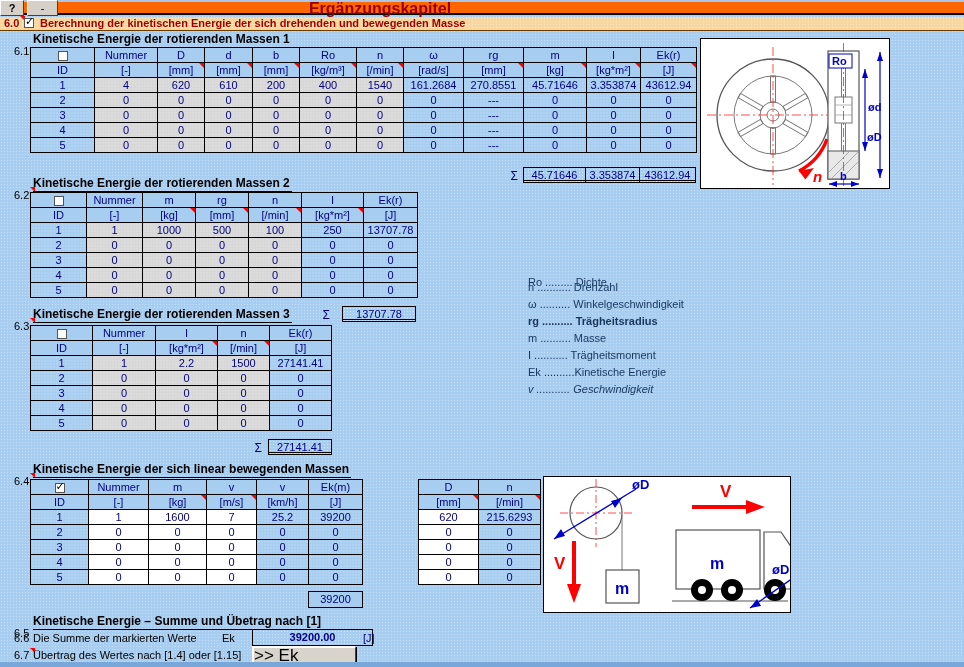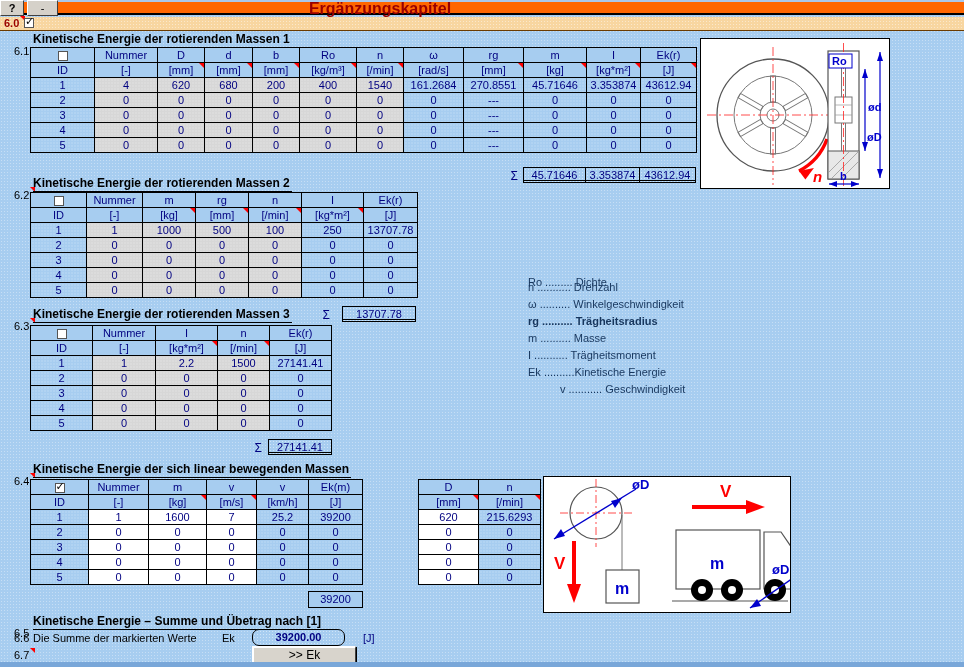--- a/index.html
+++ b/index.html
@@ -74,39 +74,40 @@
 
   
   .diagram { position:absolute; background:#fff; border:1px solid #000; }
 
   
   .ftxt { position:absolute; font-size:11px; color:#000; line-height:15px; }
   .valbox { position:absolute; border:1px solid #000; background-color:#a7cdf0; color:#000080;
             font-weight:bold; font-size:11px; text-align:center; line-height:15px; }
   .btn { position:absolute; background:#d8d4cc; border:1px solid #404040;
          border-top:2px solid #fff; border-left:2px solid #fff;
-         box-shadow:1px 1px 0 #000; font-size:12px; color:#000; text-align:center;
+         box-shadow:1px 1px 0 #000; font-size:17px; color:#000; 
          line-height:15px; cursor:pointer; }
   .botstrip { position:absolute; left:0; top:662px; width:964px; height:5px; background:#79a7d9; }
 </style>
 </head>
 <body>
 
 <div class="page dot">
 
   <div class="topstrip"></div>
   <div class="topbar">
     <div class="title">Ergänzungskapitel</div>
   </div>
   <div id="btn-help" class="winbtn">?</div>
   <div id="btn-min" class="winbtn">-</div>
 
   <div class="row60 dot">
     <span class="num nummark">6.0</span>
     <span class="cb checked"></span>
+    <span class="ttl">Berechnung der kinetischen Energie der sich drehenden und bewegenden Masse</span>
   </div>
 
   <div class="sec" style="left:14px; top:32px;">
     <span class="num">6.1</span>
     <span class="ttl">Kinetische Energie der rotierenden Massen 1</span>
   </div>
   <table id="table-61" class="grid" style="left:30px; top:47px;">
       <colgroup>
         <col style="width: 64px;">
         <col style="width: 63px;">
@@ -147,21 +148,21 @@
           <td class="c-head">[rad/s]</td>
           <td class="c-head mark">[mm]</td>
           <td class="c-head mark">[kg]</td>
           <td class="c-head mark">[kg*m²]</td>
           <td class="c-head mark">[J]</td>
         </tr>
         <tr>
           <td class="c-id dot">1</td>
           <td class="c-in dot">4</td>
           <td class="c-in dot">620</td>
-          <td class="c-in dot">680</td>
+          <td class="c-in dot">610</td>
           <td class="c-in dot">200</td>
           <td class="c-in dot">400</td>
           <td class="c-in dot">1540</td>
           <td class="c-out dot">161.2684</td>
           <td class="c-out dot">270.8551</td>
           <td class="c-out dot">45.71646</td>
           <td class="c-out dot">3.353874</td>
           <td class="c-out dot">43612.94</td>
         </tr>
         <tr>
@@ -429,21 +430,21 @@
   <div class="sumsym" style="left:200px; top:441px; width:62px;">Σ</div>
   <div class="sumcell dot" style="left:268px; top:439px; width:64px;">27141.41</div>
 
   <div class="legend-item" style="left:528px; top:268px;margin-top:8px;">Ro ......... Dichte</div>
   <div class="legend-item" style="left:528px; top:281px;">n ........... Drehzahl</div>
   <div class="legend-item" style="left:528px; top:298px;">ω .......... Winkelgeschwindigkeit</div>
   <div class="legend-item" style="left:528px; top:315px;font-weight:bold;">rg .......... Trägheitsradius</div>
   <div class="legend-item" style="left:528px; top:332px;">m .......... Masse</div>
   <div class="legend-item" style="left:528px; top:349px;">I ........... Trägheitsmoment</div>
   <div class="legend-item" style="left:528px; top:366px;">Ek ..........Kinetische Energie</div>
-  <div class="legend-item" style="left:560px; top:383px;">v ........... Geschwindigkeit</div>
+  <div class="legend-item" style="left:528px; top:383px;font-style:italic;">v ........... Geschwindigkeit</div>
 
   <div class="sec" style="left:14px; top:462px;">
     <span class="num nummark">6.4</span>
     <span class="ttl">Kinetische Energie der sich linear bewegenden Massen</span>
   </div>
   <table id="table-64" class="grid" style="left:30px; top:479px;">
       <colgroup>
         <col style="width: 58px;">
         <col style="width: 60px;">
         <col style="width: 58px;">
@@ -584,19 +585,20 @@
     </svg>
   </div>
 
   <div class="sec" style="left:14px; top:614px;">
     <span class="num">6.5</span>
     <span class="ttl">Kinetische Energie – Summe und Übetrag nach [1]</span>
   </div>
   <div class="ftxt" style="left:14px; top:631px;">6.6</div>
   <div class="ftxt" style="left:33px; top:631px;">Die Summe der markierten Werte</div>
   <div class="ftxt" style="left:222px; top:631px;">Ek</div>
-  <div class="valbox dot" style="left:252px; top:629px; width:93px; height:17px;border-radius:7px;">39200.00</div>
+  <div class="valbox dot" style="left:252px; top:629px; width:121px; height:17px;">39200.00</div>
   <div class="ftxt" style="left:363px; top:631px; color:#000080;">[J]</div>
   <div class="ftxt" style="left:14px; top:648px;"><span class="nummark">6.7</span></div>
+  <div class="ftxt" style="left:33px; top:648px;">Übertrag des Wertes nach [1.4] oder [1.15]</div>
   <div class="btn" style="left:252px; top:646px; width:104px; height:19px;">&gt;&gt; Ek</div>
 
   <div class="botstrip"></div>
 </div>
 
 </body></html>

